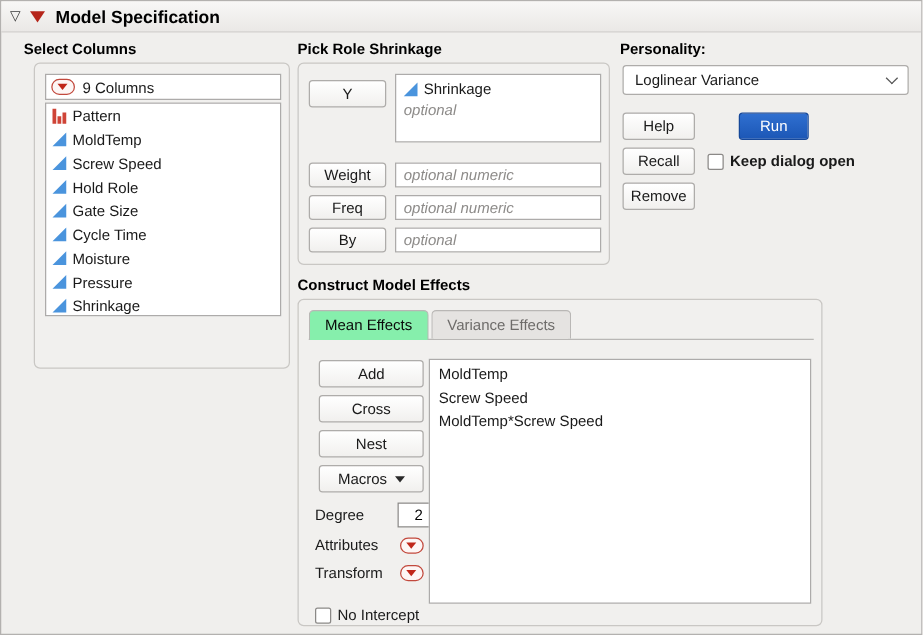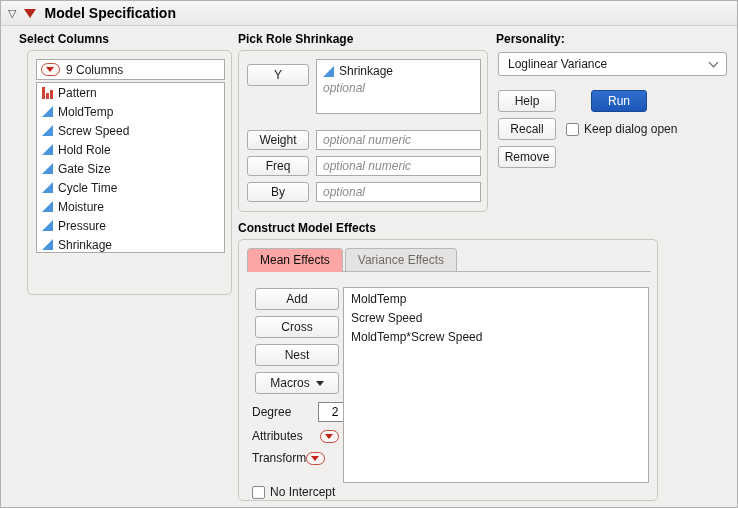--- a/index.html
+++ b/index.html
@@ -73,21 +73,21 @@
     border-left: 11px solid transparent;
     border-bottom: 11px solid #4a94dd;
   }
   .icon-bars { display: inline-flex; align-items: flex-end; gap: 1px; height: 12px; width: 11px; flex: none; }
   .icon-bars span { display: block; width: 3px; background: #cf4437; }
   .icon-bars .b1 { height: 12px; } .icon-bars .b2 { height: 6px; } .icon-bars .b3 { height: 9px; }
   .checkbox {
     display: inline-block; width: 13px; height: 13px; flex: none;
     background: #fff; border: 1px solid #8b8987; border-radius: 2px;
   }
-  .chk-row { position: absolute; display: flex; align-items: center; gap: 5px; }
+  .chk-row { position: absolute; display: flex; align-items: center; gap: 5px; font-weight: bold; }
 
   
   .sc-header { left: 18px; top: 31px; }
   .sc-panel { left: 26px; top: 49px; width: 205px; height: 245px; }
   .sc-count {
     position: absolute; left: 8px; top: 8px; width: 189px; height: 21px;
     display: flex; align-items: center; gap: 6px; padding: 0 4px;
   }
   .sc-list { position: absolute; left: 8px; top: 31px; width: 189px; height: 171px; overflow: hidden; }
   .col-item { display: flex; align-items: center; gap: 5px; height: 19px; padding: 0 5px; }
@@ -134,21 +134,21 @@
     display: flex; align-items: flex-end;
     border-bottom: 1px solid #b9b7b5;
   }
   .tab {
     padding: 4px 12px 4px 12px; margin-right: 2px;
     border: 1px solid #b9b7b5; border-bottom: none;
     border-radius: 4px 4px 0 0;
     background: #e5e3e1; color: #6e6c6a;
   }
   .tab.active {
-    background: #fca5a5; color: #0a0a0a;
+    background: #86efac; color: #0a0a0a;
     margin-bottom: -1px; padding-bottom: 5px;
   }
   .add-btn   { left: 16px; top: 48px;  width: 84px; height: 22px; }
   .cross-btn { left: 16px; top: 76px;  width: 84px; height: 22px; }
   .nest-btn  { left: 16px; top: 104px; width: 84px; height: 22px; }
   .macros-btn{ left: 16px; top: 132px; width: 84px; height: 22px; gap: 6px; }
   .macros-arrow {
     width: 0; height: 0;
     border-left: 4px solid transparent;
     border-right: 4px solid transparent;
@@ -156,21 +156,21 @@
   }
   .degree-row { position: absolute; left: 13px; top: 162px; display: flex; align-items: center; }
   .degree-label { width: 54px; }
   .degree-input {
     width: 34px; height: 20px; margin-left: 12px;
     border: 1px solid #8a8886; background: #fff;
     font-family: "Liberation Sans", sans-serif; font-size: 12px;
     text-align: center; padding: 0 3px;
   }
   .attr-row  { position: absolute; left: 13px; top: 189px; width: 87px; display: flex; align-items: center; justify-content: space-between; }
-  .trans-row { position: absolute; left: 13px; top: 211px; width: 87px; display: flex; align-items: center; justify-content: flex-start; }
+  .trans-row { position: absolute; left: 13px; top: 211px; width: 87px; display: flex; align-items: center; justify-content: space-between; }
   .noint-row { position: absolute; left: 13px; top: 245px; display: flex; align-items: center; gap: 5px; text-align: center; }
   .effects-list { position: absolute; left: 104px; top: 47px; width: 306px; height: 196px; overflow: hidden; }
   .effect-item { height: 19px; line-height: 19px; padding: 0 7px; }
   .effect-item:first-child { margin-top: 2px; }
 </style>
 </head>
 <body>
 
 <div class="window">
 

